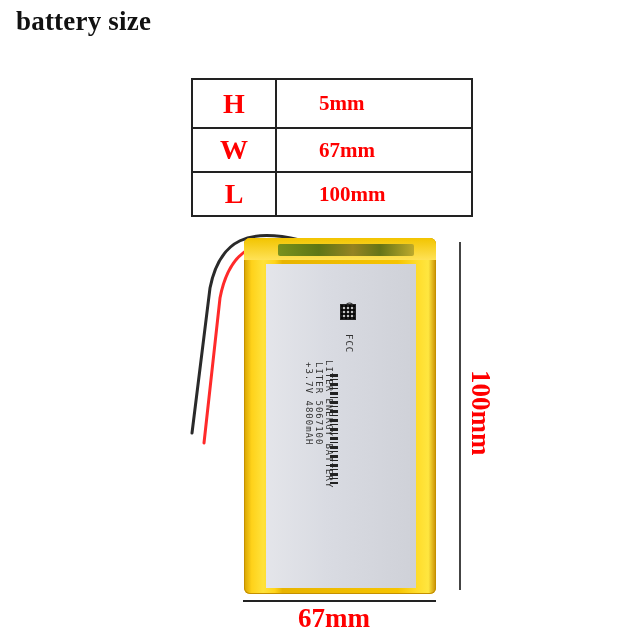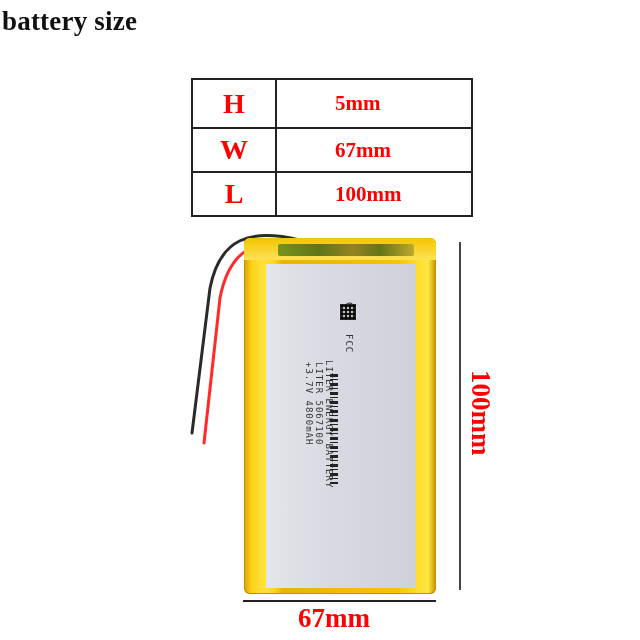--- a/index.html
+++ b/index.html
@@ -1,21 +1,21 @@
 <!DOCTYPE html>
 <html><head>
 <meta charset="utf-8">
 <style>
   html, body { margin:0; padding:0; }
   body { width:640px; height:640px; background:#ffffff; position:relative; overflow:hidden; font-family:"DejaVu Serif", "Liberation Serif", serif; }
-  .title { position:absolute; left:2px; top:6px; font-family:"Liberation Serif", serif; font-weight:bold; font-size:27px; color:#111; letter-spacing:0.2px; }
+  .title { position:absolute; left:16px; top:6px; font-family:"Liberation Serif", serif; font-weight:bold; font-size:27px; color:#111; letter-spacing:0.2px; }
   table.dims { position:absolute; left:191px; top:78px; width:282px; border-collapse:collapse; }
   table.dims td { border:2px solid #222; font-family:"Liberation Serif", serif; font-weight:bold; color:#ff0000; padding:0; height:42px; }
   table.dims td.k { width:82px; text-align:center; font-size:28px; }
-  table.dims td.v { text-align:left; padding-left:58px; font-size:21px; }
+  table.dims td.v { text-align:left; padding-left:42px; font-size:21px; }
   table.dims tr:first-child td { height:47px; }
   .battery { position:absolute; left:244px; top:238px; width:192px; height:356px; border-radius:6px; background:linear-gradient(90deg,#d6a300 0%,#ffd21a 4%,#ffe23a 10%,#ffd41a 16%,#e8b400 20%,#f6c400 80%,#ffdc2a 90%,#ffe640 96%,#c78d00 100%); box-shadow:inset 0 0 0 1px #c59000; }
   .pcb { position:absolute; left:34px; top:6px; width:136px; height:12px; background:linear-gradient(90deg,#6a8a1a,#4d6b12 30%,#8a7a20 55%,#556914 75%,#b7a52a); border-radius:2px; opacity:0.9; }
   .pcb-strip { position:absolute; left:0; right:0; top:0; height:22px; background:linear-gradient(180deg,#f2c400,#ffe257); border-radius:6px 6px 0 0; }
   .label { position:absolute; left:22px; top:26px; width:150px; height:324px; background:linear-gradient(90deg,#e4e5ea 0%,#d9dbe2 40%,#cfd1d8 100%); }
   .print { position:absolute; transform-origin:left top; transform:rotate(90deg); font-family:"DejaVu Sans Mono", monospace; color:#333; white-space:nowrap; font-size:9px; letter-spacing:1px; }
   .qr { position:absolute; width:14px; height:14px; background:repeating-linear-gradient(0deg,#222 0 2px,#ddd 2px 4px), repeating-linear-gradient(90deg,#222 0 2px,#ddd 2px 4px); background-blend-mode:multiply; border:1px solid #222; }
   .barcode { position:absolute; width:8px; background:repeating-linear-gradient(180deg,#222 0 3px,transparent 3px 5px,#222 5px 6px,transparent 6px 9px); }
   .dim-v { position:absolute; left:459px; top:242px; width:2px; height:348px; background:#444; }
   .dim-h { position:absolute; left:243px; top:600px; width:193px; height:2px; background:#222; }

